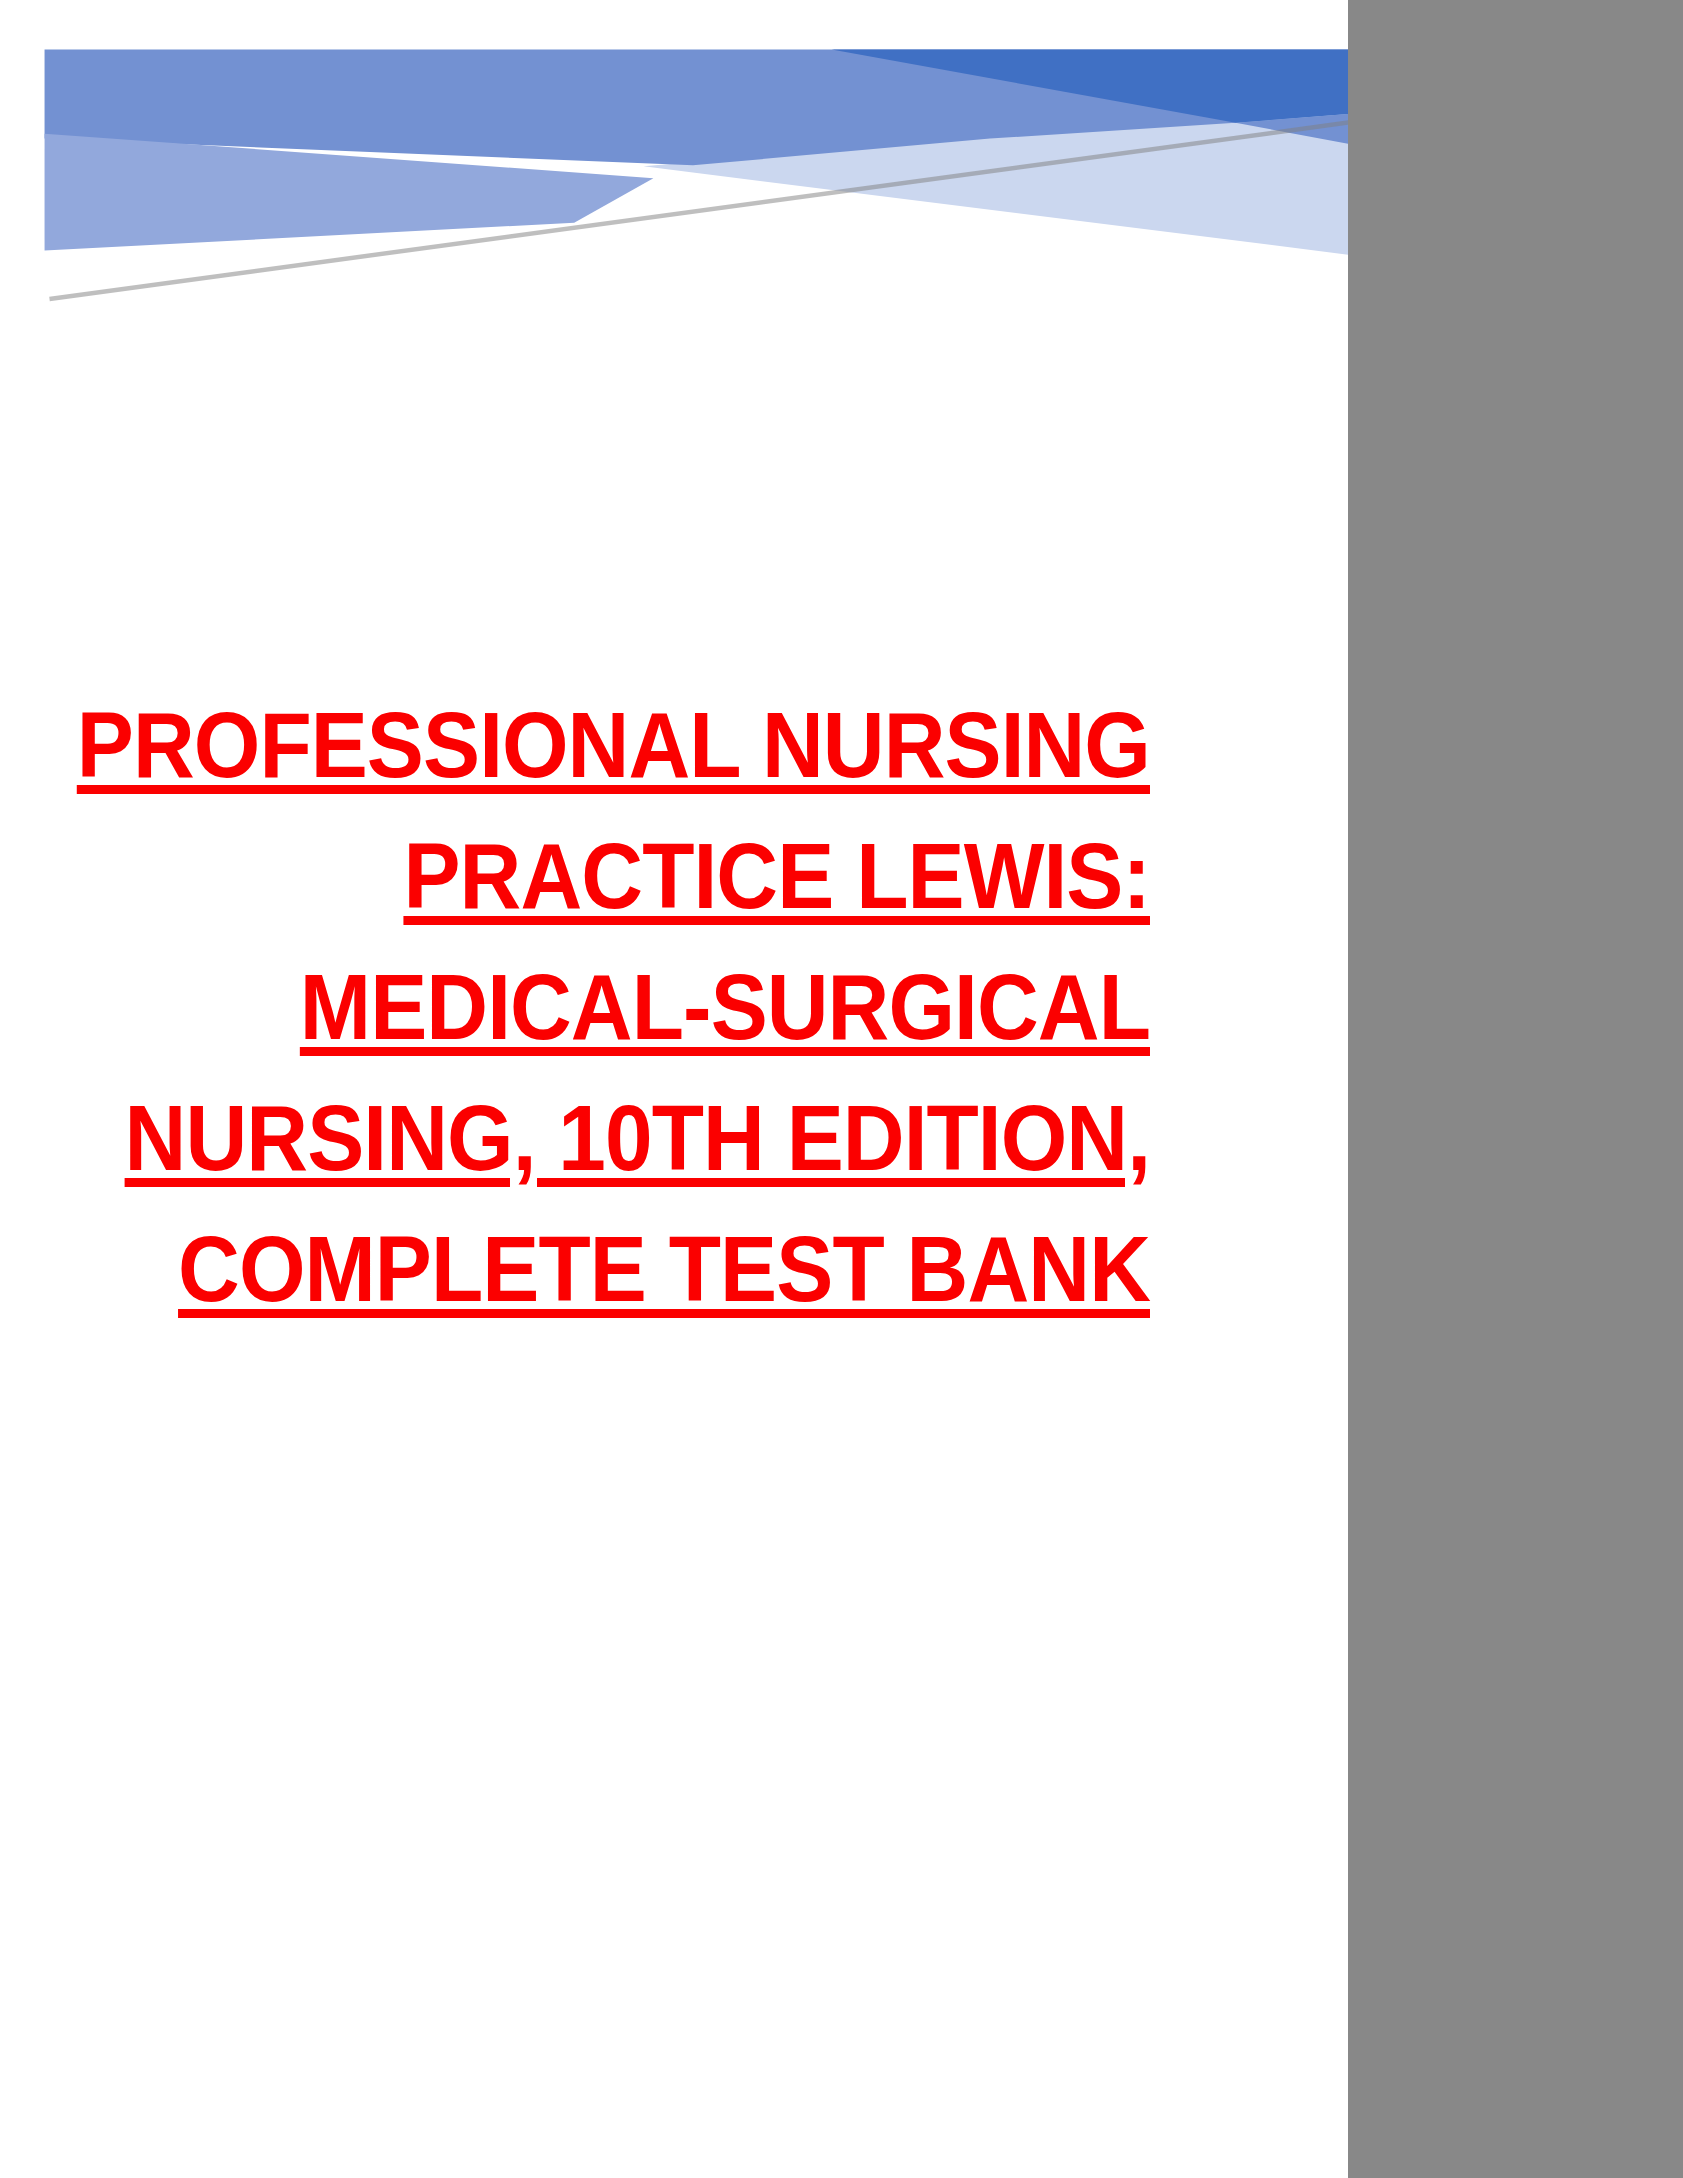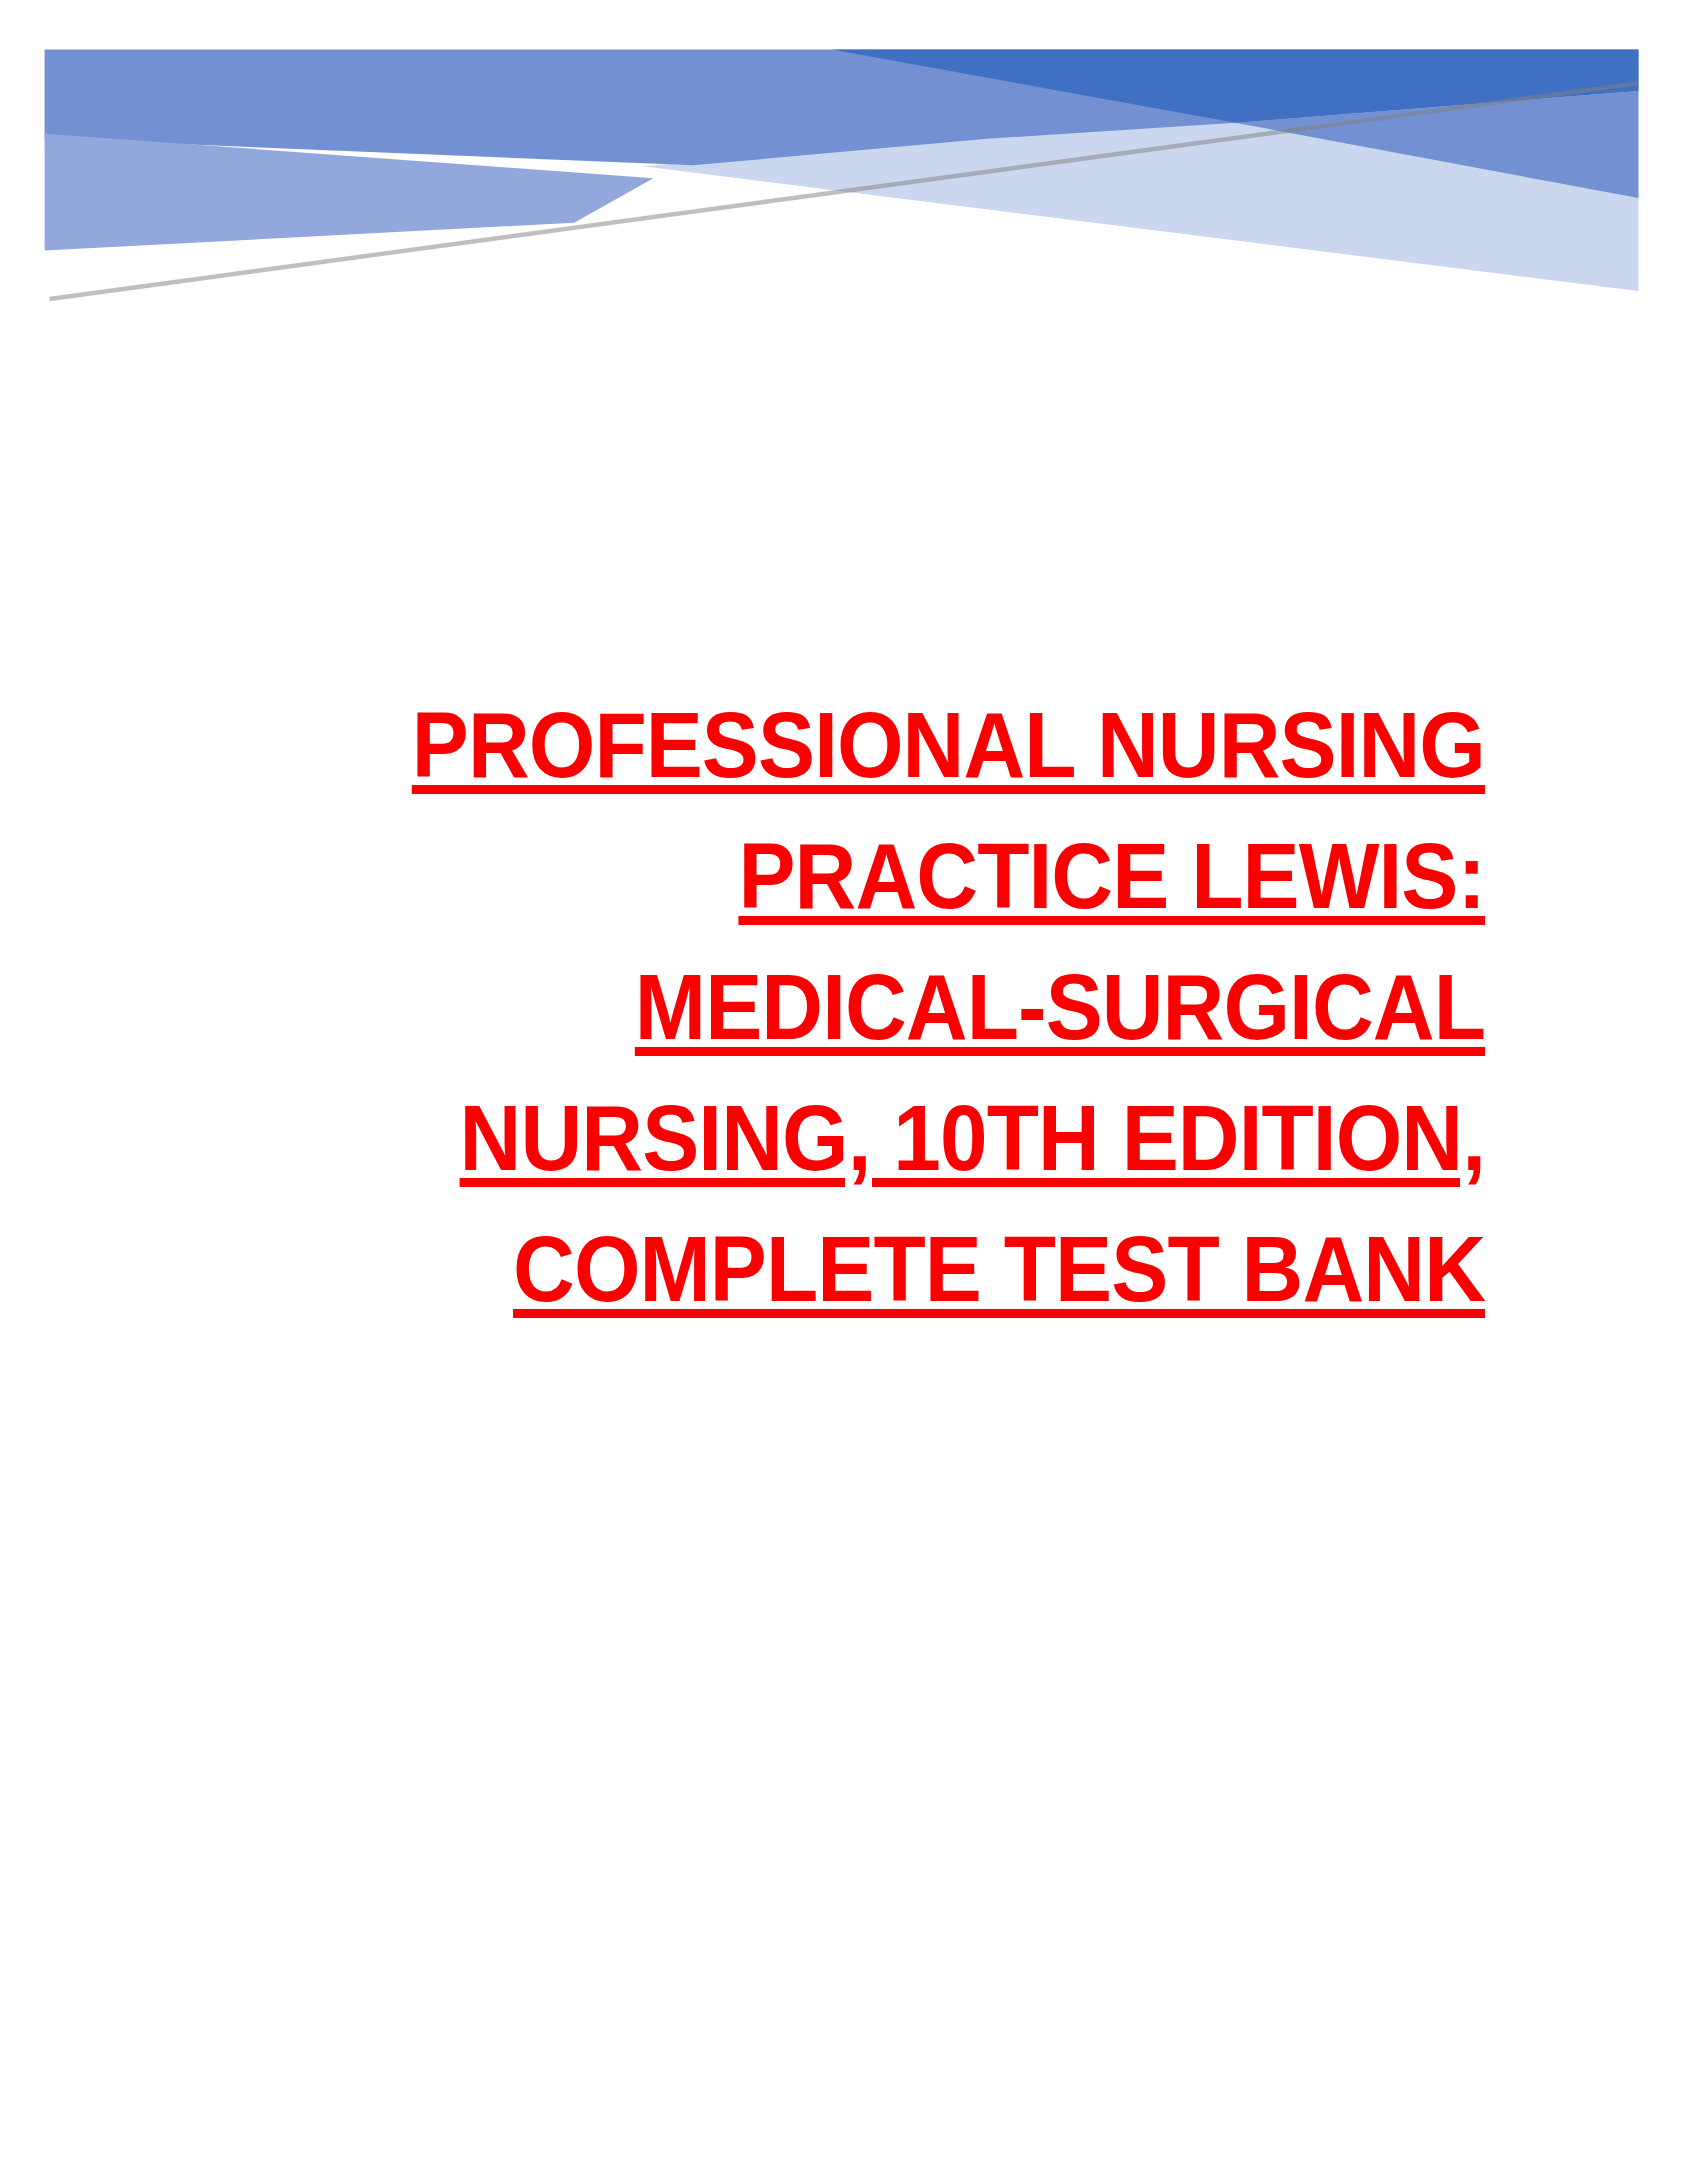--- a/index.html
+++ b/index.html
@@ -1,18 +1,18 @@
 <!DOCTYPE html>
 <html><head>
 <meta charset="utf-8">
 <style>
   html, body { margin: 0; padding: 0; background: #888; }
   #page {
     position: relative;
-    width: 1683px;
+    width: 1348px;
     height: 2178px;
     background: #ffffff;
     overflow: hidden;
     font-family: "Liberation Sans", sans-serif;
   }
   #banner {
     position: absolute;
     top: 0; left: 0;
     width: 1683px;
     height: 693px;

